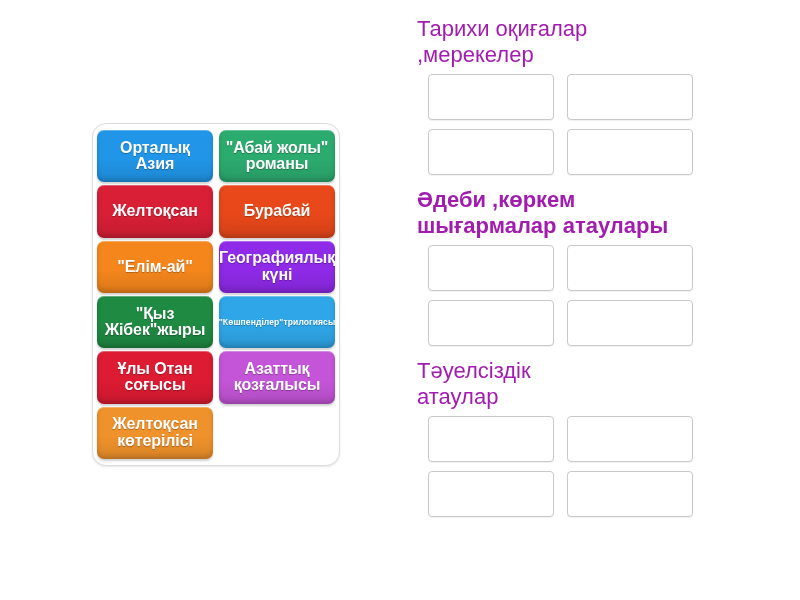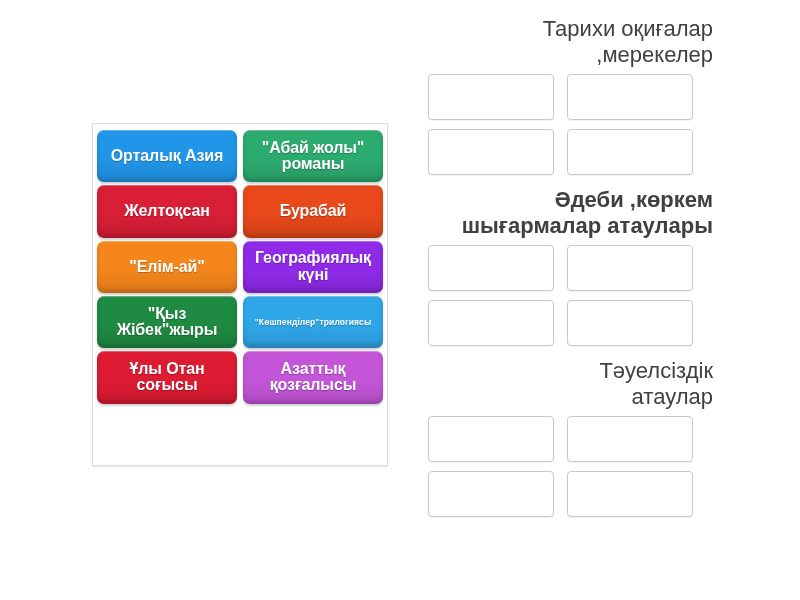--- a/index.html
+++ b/index.html
@@ -14,26 +14,26 @@
     overflow: hidden;
     font-family: "Liberation Sans", sans-serif;
     -webkit-font-smoothing: antialiased;
   }
 
   
   #tile-pool {
     position: absolute;
     left: 92px;
     top: 123px;
-    width: 296px;
+    width: 248px;
     height: 343px;
     box-sizing: border-box;
     background: #ffffff;
     border: 1px solid #dcdcdc;
-    border-radius: 0;
+    border-radius: 14px;
     box-shadow: 0 1px 2px rgba(0,0,0,0.10);
     padding: 6px 4px;
     display: grid;
     grid-template-columns: 1fr 1fr;
     grid-template-rows: repeat(6, 1fr);
     column-gap: 6px;
     row-gap: 3px;
   }
 
   .tile {
@@ -67,24 +67,24 @@
   
   #categories {
     position: absolute;
     left: 415px;
     top: 16px;
     width: 300px;
   }
   .category { margin-bottom: 6px; }
 
   .cat-title {
-    text-align: right;
+    text-align: left;
     font-size: 22px;
     line-height: 1.16;
-    color: #404040;
+    color: #a21caf;
     font-weight: normal;
     margin: 0 0 7px 0;
     padding: 0 2px;
     white-space: pre-line;
   }
   .category.c2 .cat-title { margin-top: 12px; font-weight: bold; }
   .category.c3 .cat-title { margin-top: 12px; }
 
   .dropzone-grid {
     display: grid;
@@ -110,20 +110,21 @@
     <div class="tile" style="background: linear-gradient(rgb(33, 150, 232) 0%, rgb(33, 150, 232) 55%, rgba(0, 0, 0, 0.1) 100%), rgb(33, 150, 232);">Орталық Азия</div>
     <div class="tile" style="background: linear-gradient(rgb(44, 171, 111) 0%, rgb(44, 171, 111) 55%, rgba(0, 0, 0, 0.1) 100%), rgb(44, 171, 111);">"Абай жолы" романы</div>
     <div class="tile" style="background: linear-gradient(rgb(216, 31, 54) 0%, rgb(216, 31, 54) 55%, rgba(0, 0, 0, 0.1) 100%), rgb(216, 31, 54);">Желтоқсан</div>
     <div class="tile" style="background: linear-gradient(rgb(232, 72, 26) 0%, rgb(232, 72, 26) 55%, rgba(0, 0, 0, 0.1) 100%), rgb(232, 72, 26);">Бурабай</div>
     <div class="tile" style="background: linear-gradient(rgb(244, 134, 28) 0%, rgb(244, 134, 28) 55%, rgba(0, 0, 0, 0.1) 100%), rgb(244, 134, 28);">"Елім-ай"</div>
     <div class="tile" style="background: linear-gradient(rgb(142, 42, 232) 0%, rgb(142, 42, 232) 55%, rgba(0, 0, 0, 0.1) 100%), rgb(142, 42, 232);">Географиялық күні</div>
     <div class="tile" style="background: linear-gradient(rgb(31, 138, 66) 0%, rgb(31, 138, 66) 55%, rgba(0, 0, 0, 0.1) 100%), rgb(31, 138, 66);">"Қыз Жібек"жыры</div>
     <div class="tile small" style="background: linear-gradient(rgb(47, 166, 232) 0%, rgb(47, 166, 232) 55%, rgba(0, 0, 0, 0.1) 100%), rgb(47, 166, 232);">"Көшпенділер"трилогиясы</div>
     <div class="tile" style="background: linear-gradient(rgb(221, 27, 51) 0%, rgb(221, 27, 51) 55%, rgba(0, 0, 0, 0.1) 100%), rgb(221, 27, 51);">Ұлы Отан соғысы</div>
     <div class="tile" style="background: linear-gradient(rgb(196, 85, 216) 0%, rgb(196, 85, 216) 55%, rgba(0, 0, 0, 0.1) 100%), rgb(196, 85, 216);">Азаттық қозғалысы</div>
+    <div class="tile" style="background: linear-gradient(rgb(240, 146, 43) 0%, rgb(240, 146, 43) 55%, rgba(0, 0, 0, 0.1) 100%), rgb(240, 146, 43);">Желтоқсан көтерілісі</div>
   </div>
 
 <div id="categories">
     <div class="category c1">
       <div class="cat-title">Тарихи оқиғалар
 ,мерекелер</div>
       <div class="dropzone-grid">
         <div class="dropzone"></div>
         <div class="dropzone"></div>
         <div class="dropzone"></div>

